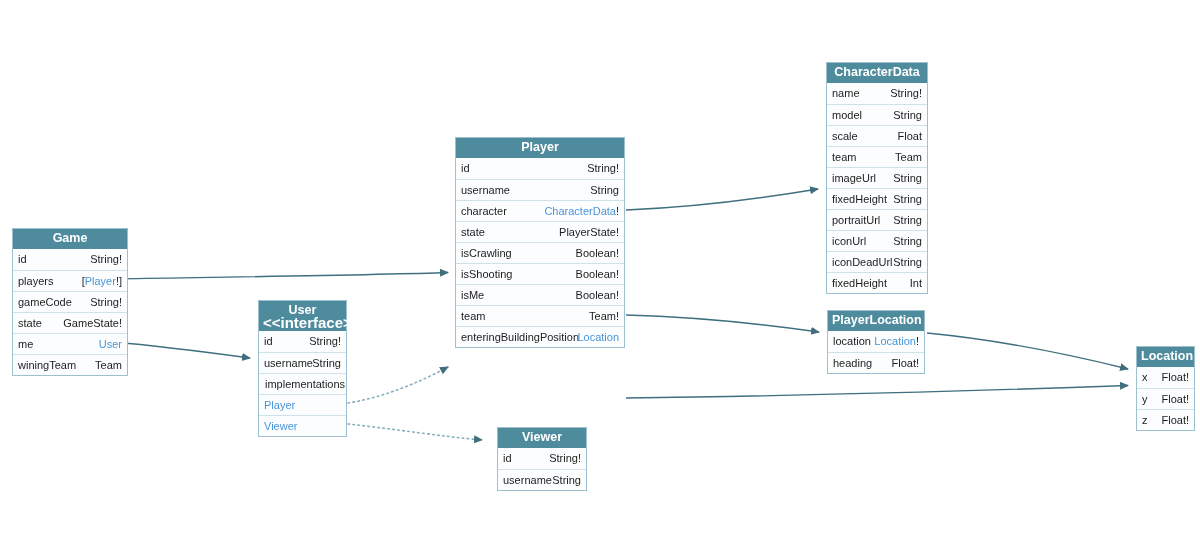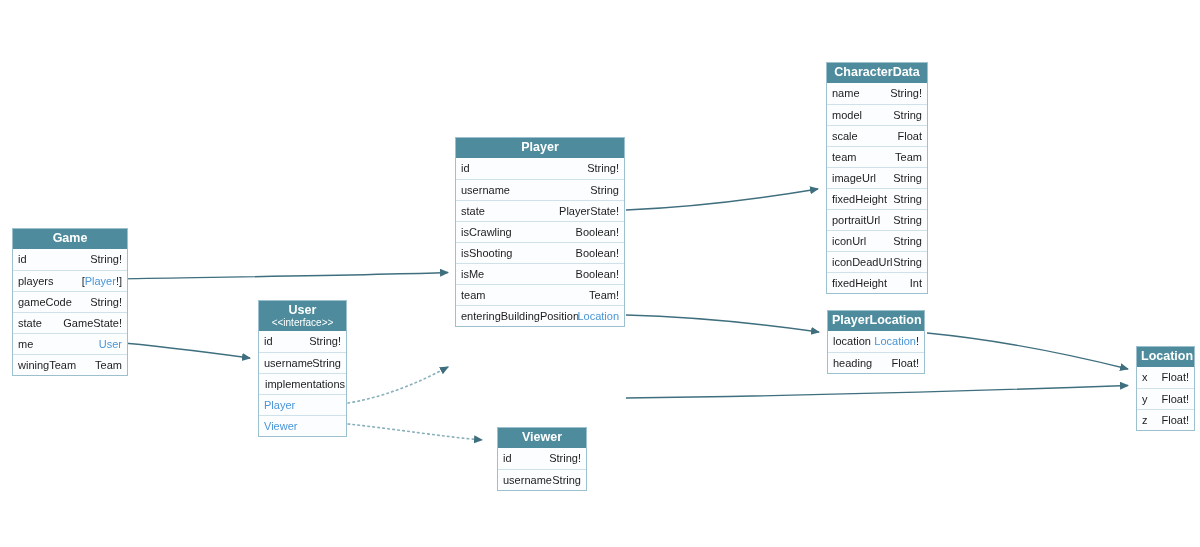--- a/index.html
+++ b/index.html
@@ -26,23 +26,23 @@
     color: #ffffff;
     text-align: center;
     font-weight: bold;
     font-size: 12.5px;
     line-height: 15px;
     padding: 2px 4px 3px 4px;
     cursor: pointer;
   }
   .node-subtitle {
     display: block;
-    font-size: 10px;
+    font-size: 15px;
     line-height: 10px;
-    font-weight: normal;
+    font-weight: bold;
   }
   .row {
     position: relative;
     height: 21px;
     line-height: 20px;
     font-size: 11px;
     background: #fcfdff;
     box-sizing: border-box;
     white-space: nowrap;
     color: #1c1c1c;
@@ -111,20 +111,21 @@
         <div class="row"><span class="field-name">id</span><span class="field-type">String!</span></div>
         <div class="row"><span class="field-name">username</span><span class="field-type">String</span></div>
         <div class="row"><span class="label-row-text">implementations</span></div>
         <div class="row"><span class="link-row-text">Player</span></div>
         <div class="row"><span class="link-row-text">Viewer</span></div>
       </div>
       <div class="node" style="left: 455px; top: 137px; width: 170px;">
         <div class="node-header">Player</div>
         <div class="row"><span class="field-name">id</span><span class="field-type">String!</span></div>
         <div class="row"><span class="field-name">username</span><span class="field-type">String</span></div>
+        <div class="row"><span class="field-name">character</span><span class="field-type"><span class="type-link">CharacterData</span><span>!</span></span></div>
         <div class="row"><span class="field-name">state</span><span class="field-type">PlayerState!</span></div>
         <div class="row"><span class="field-name">isCrawling</span><span class="field-type">Boolean!</span></div>
         <div class="row"><span class="field-name">isShooting</span><span class="field-type">Boolean!</span></div>
         <div class="row"><span class="field-name">isMe</span><span class="field-type">Boolean!</span></div>
         <div class="row"><span class="field-name">team</span><span class="field-type">Team!</span></div>
         <div class="row"><span class="field-name">enteringBuildingPosition</span><span class="field-type"><span class="type-link">Location</span></span></div>
       </div>
       <div class="node" style="left: 497px; top: 427px; width: 90px;">
         <div class="node-header">Viewer</div>
         <div class="row"><span class="field-name">id</span><span class="field-type">String!</span></div>

